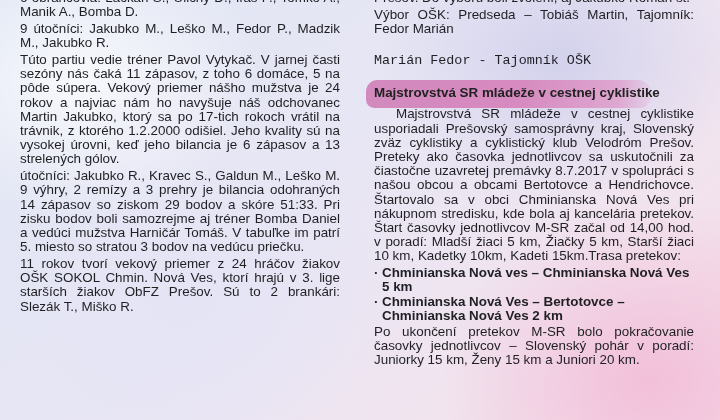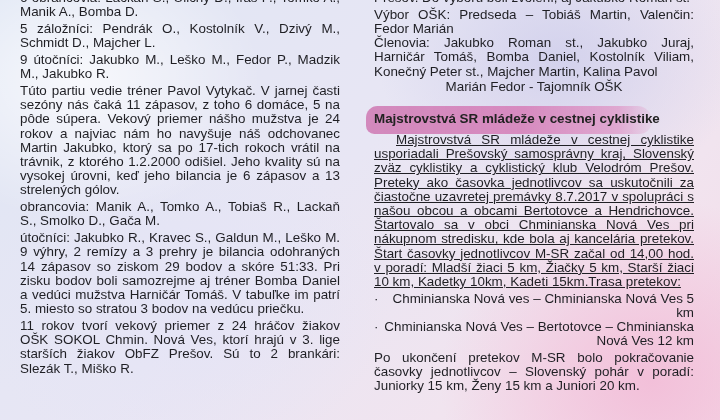--- a/index.html
+++ b/index.html
@@ -12,59 +12,56 @@
       radial-gradient(ellipse 300px 260px at 650px 380px, rgba(242,186,214,0.85), rgba(242,186,214,0) 70%),
       radial-gradient(ellipse 260px 200px at 560px 60px, rgba(205,205,235,0.8), rgba(205,205,235,0) 70%),
       radial-gradient(ellipse 300px 240px at 180px 300px, rgba(228,228,246,0.9), rgba(228,228,246,0) 70%),
       linear-gradient(135deg, #dfe6f4 0%, #e8e6f4 45%, #f1e4ef 75%, #f5dbe8 100%);
   }
   .col { position: absolute; top: 0; font-size: 13.4px; line-height: 14.2px; }
   .col-left { left: 20px; width: 320px; }
   .col-right { left: 374px; width: 320px; }
   p { margin: 0 0 2.6px 0; text-align: justify; }
   .clip-top { margin-top: -9px; }
-  .signature { text-align: center; margin-top: 1px; }
-  .indent { text-indent: 22px; text-decoration: underline; }
+  .signature { text-align: left; margin-top: 18px; font-family: Liberation Mono, monospace; }
+  .indent { text-indent: 22px; }
   .heading-wrap { position: relative; height: 15px; margin: 12px 0 12px -8px; }
   .heading-brush {
     position: absolute; left: 0; top: 0; height: 28px; border-radius: 14px 18px 16px 10px;
     background: linear-gradient(90deg, rgba(206,120,178,0.85) 0%, rgba(214,130,186,0.9) 55%, rgba(222,150,198,0.75) 88%, rgba(230,170,210,0.2) 100%);
     filter: blur(0.6px);
   }
   .heading-brush.long { width: 286px; }
   .heading-text { position: absolute; left: 8px; top: 6px; font-weight: bold; font-size: 13.4px; color: #222; }
   ul.route { list-style: none; margin: 0 0 2px 0; padding: 0; }
-  ul.route li { position: relative; padding-left: 8px; text-align: right; }
+  ul.route li { position: relative; padding-left: 8px; text-align: left; font-weight: bold; }
   ul.route li::before { content: "\00B7"; position: absolute; left: 0; top: 0; }
 </style>
 </head>
 <body>
 
 <div class="col col-left">
   <p class="clip-top">6 obrancovia: Lackaň S., Uličný D., Iľaš P., Tomko A., Manik A., Bomba D.</p>
-  <p>5 záložníci: Pendrák O., Kostolník V., Dzivý M., Schmidt D., Majcher L.</p>
   <p>9 útočníci: Jakubko M., Leško M., Fedor P., Madzik M., Jakubko R.</p>
   <p>Túto partiu vedie tréner Pavol Vytykač. V jarnej časti sezóny nás čaká 11 zápasov, z toho 6 domáce, 5 na pôde súpera. Vekový priemer nášho mužstva je 24 rokov a najviac nám ho navyšuje náš odchovanec Martin Jakubko, ktorý sa po 17-tich rokoch vrátil na trávnik, z ktorého 1.2.2000 odišiel. Jeho kvality sú na vysokej úrovni, keď jeho bilancia je 6 zápasov a 13 strelených gólov.</p>
-  <p>obrancovia: Manik A., Tomko A., Tobiaš R., Lackaň S., Smolko D., Gača M.</p>
   <p>útočníci: Jakubko R., Kravec S., Galdun M., Leško M. 9 výhry, 2 remízy a 3 prehry je bilancia odohraných 14 zápasov so ziskom 29 bodov a skóre 51:33. Pri zisku bodov boli samozrejme aj tréner Bomba Daniel a vedúci mužstva Harničár Tomáš. V tabuľke im patrí 5. miesto so stratou 3 bodov na vedúcu priečku.</p>
   <p>11 rokov tvorí vekový priemer z 24 hráčov žiakov OŠK SOKOL Chmin. Nová Ves, ktorí hrajú v 3. lige starších žiakov ObFZ Prešov. Sú to 2 brankári: Slezák T., Miško R.</p>
 
 </div>
 
 <div class="col col-right">
   <p class="clip-top">Prešov. Do výboru boli zvolení, aj Jakubko Roman st.</p>
-  <p style="margin-bottom:0">Výbor OŠK: Predseda – Tobiáš Martin, Valenčin: Fedor Marián</p>
-  <p style="margin-bottom:0">Členovia: Jakubko Roman st., Jakubko Juraj, Harničár Tomáš, Bomba Daniel, Kostolník Viliam, Konečný Peter st., Majcher Martin, Kalina Pavol</p>
+  <p style="margin-bottom:0">Výbor OŠK: Predseda – Tobiáš Martin, Tajomník: Fedor Marián</p>
   <p class="signature">Marián Fedor - Tajomník OŠK</p>
 
   <div class="heading-wrap">
     <div class="heading-brush long"></div>
     <span class="heading-text">Majstrovstvá SR mládeže v cestnej cyklistike</span>
   </div>
 
   <p class="indent">Majstrovstvá SR mládeže v cestnej cyklistike usporiadali Prešovský samosprávny kraj, Slovenský zväz cyklistiky a cyklistický klub Velodróm Prešov. Preteky ako časovka jednotlivcov sa uskutočnili za čiastočne uzavretej premávky 8.7.2017 v spolupráci s našou obcou a obcami Bertotovce a Hendrichovce. Štartovalo sa v obci Chminianska Nová Ves pri nákupnom stredisku, kde bola aj kancelária pretekov. Štart časovky jednotlivcov M-SR začal od 14,00 hod. v poradí: Mladší žiaci 5 km, Žiačky 5 km, Starší žiaci 10 km, Kadetky 10km, Kadeti 15km.Trasa pretekov:</p>
   <ul class="route">
     <li>Chminianska Nová ves – Chminianska Nová Ves 5 km</li>
-    <li>Chminianska Nová Ves – Bertotovce – Chminianska Nová Ves 12 km</li>
+    <li>Chminianska Nová Ves – Bertotovce – Chminianska Nová Ves 2 km</li>
   </ul>
   <p>Po ukončení pretekov M-SR bolo pokračovanie časovky jednotlivcov – Slovenský pohár v poradí: Juniorky 15 km, Ženy 15 km a Juniori 20 km.</p>
 
 </div>
 
 </body></html>

